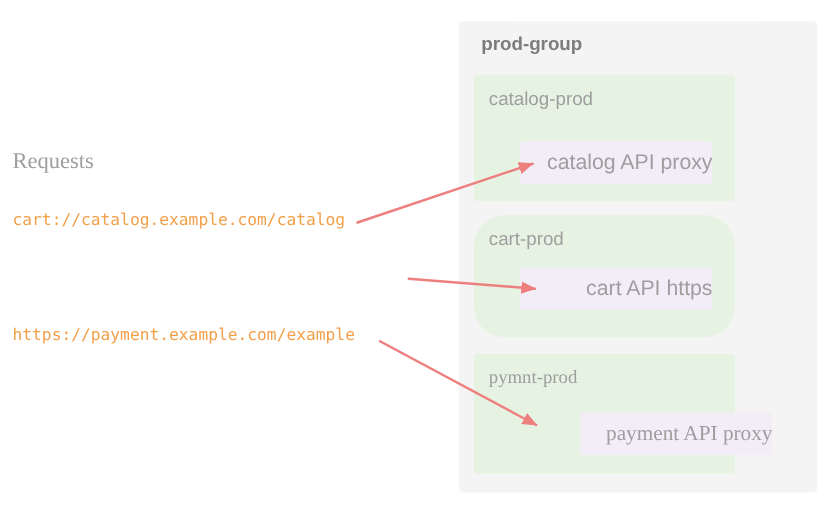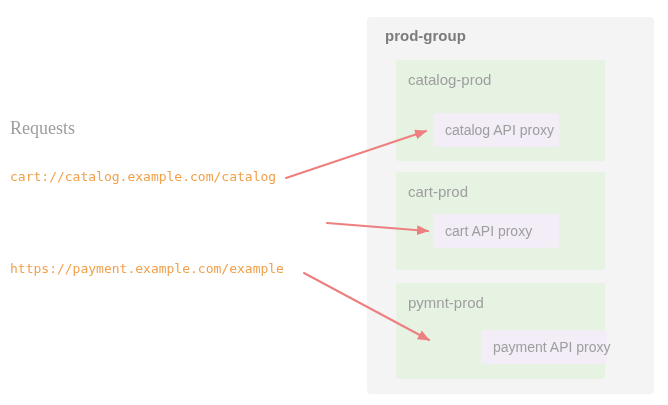--- a/index.html
+++ b/index.html
@@ -42,37 +42,38 @@
     width:287px;height:377px;
     background:var(--panel-bg,#f4f4f4);
     border-radius:4px;
   }
   .panel-title{
     position:absolute;left:18px;top:10px;
     font-size:15px;font-weight:bold;
     color:var(--group-title-text,#7c7c7c);
   }
   .env{
-    position:absolute;left:29px;width:209px;
+    position:absolute;left:12px;width:209px;
     background:var(--environment-bg,#e6f3e3);
     border-radius:3px;
+    text-align:right;
   }
   .env-1{top:43px;height:101px;}
-  .env-2{top:155px;height:98px;}
-  .env-3{top:266px;height:96px;}
+  .env-2{top:155px;height:98px;border-radius:25px;}
+  .env-3{top:266px;height:96px;font-family:Liberation Serif, serif;}
   .env-name{
     position:absolute;left:12px;top:11px;
     font-size:15px;
     color:var(--label-text,#9e9e9e);
   }
   .proxy{
-    position:absolute;left:37px;width:126px;height:34px;
+    position:absolute;left:37px;width:154px;height:34px;
     background:var(--proxy-bg,#f3edf8);
     border-radius:3px;
-    font-size:14px;line-height:34px;
+    font-size:17px;line-height:34px;
     padding-left:12px;box-sizing:border-box;
     color:var(--label-text,#9e9e9e);
     white-space:nowrap;
   }
   .env-1 .proxy{top:53px;}
   .env-2 .proxy{top:42px;}
   .env-3 .proxy{top:47px;margin-left:48px;}
   
   .arrows{
     position:absolute;left:0;top:0;
@@ -99,21 +100,21 @@
   <div class="panel">
     <div class="panel-title">prod-group</div>
 
     <div class="env env-1">
       <div class="env-name">catalog-prod</div>
       <div class="proxy">catalog API proxy</div>
     </div>
 
     <div class="env env-2">
       <div class="env-name">cart-prod</div>
-      <div class="proxy">cart API proxy</div>
+      <div class="proxy">cart API https</div>
     </div>
 
     <div class="env env-3">
       <div class="env-name">pymnt-prod</div>
       <div class="proxy">payment API proxy</div>
     </div>
   </div>
 
   <svg class="arrows" viewBox="0 0 668 405" xmlns="http://www.w3.org/2000/svg">
     <defs>

